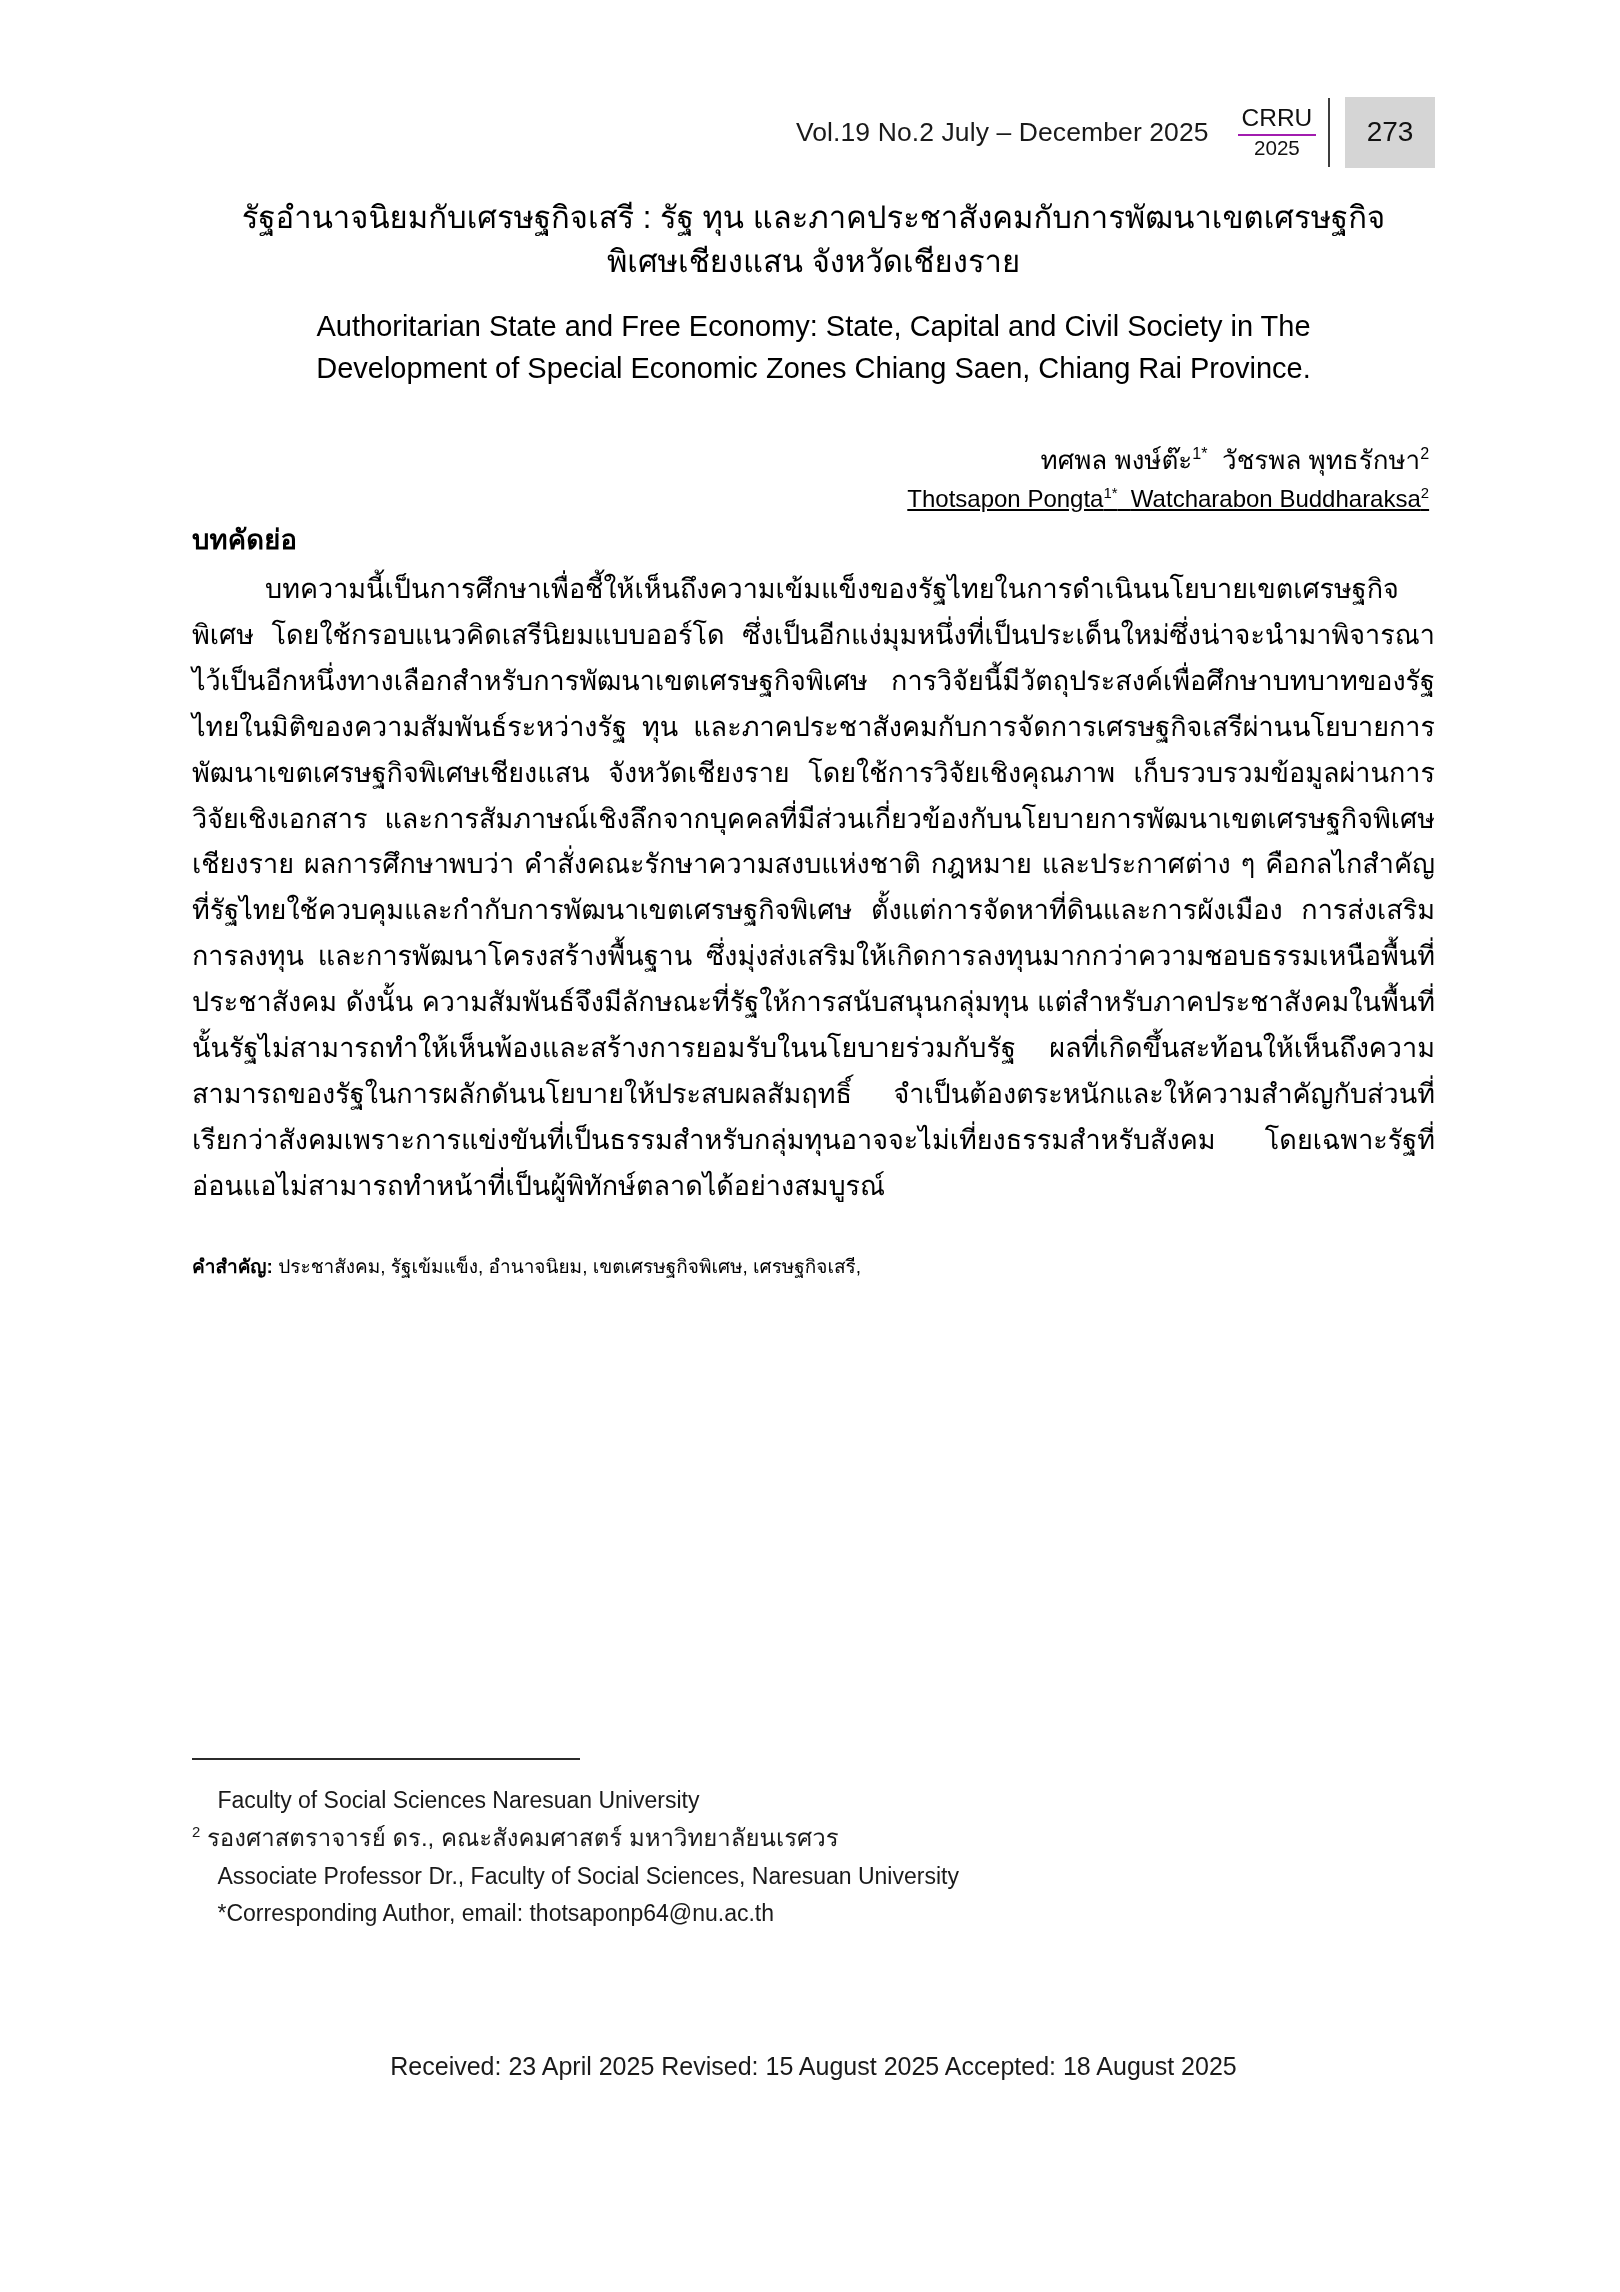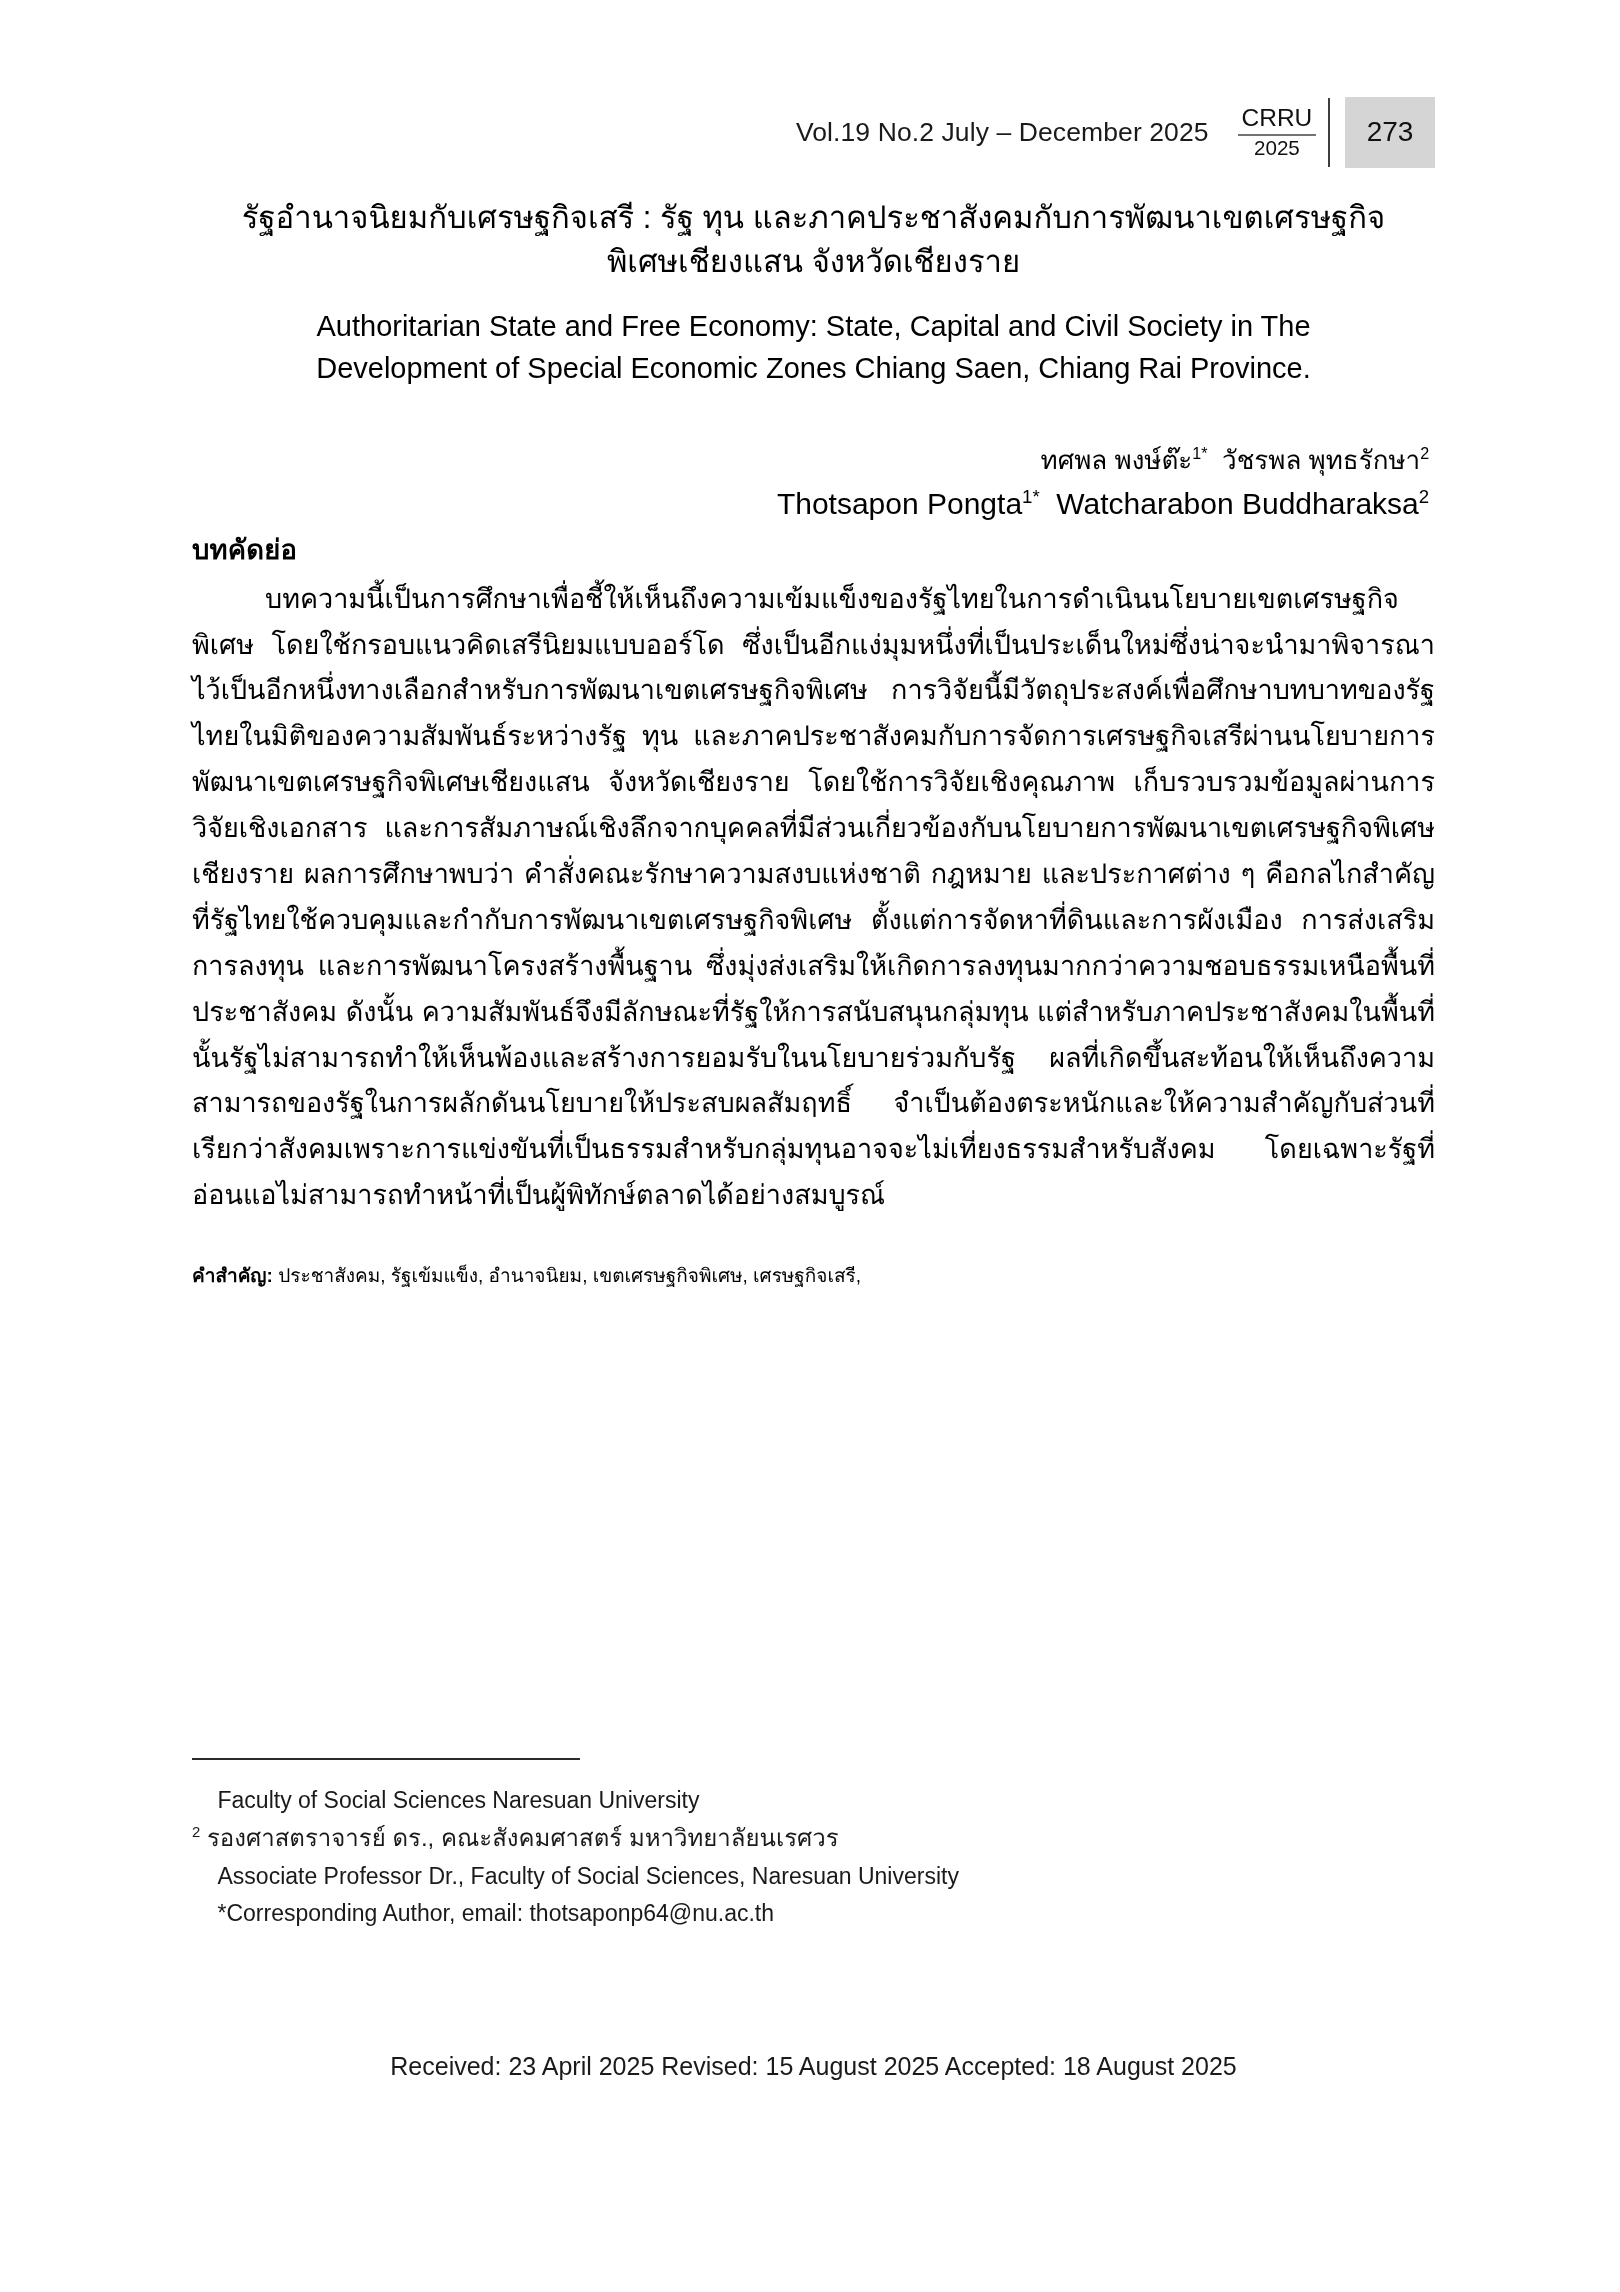--- a/index.html
+++ b/index.html
@@ -48,21 +48,21 @@
     justify-content: center;
     margin-left: 29px;
     line-height: 1;
     padding-right: 11.8px;
     border-right: 2px solid #3d3d3d;
     height: 69px;
   }
   .journal-mark .jm-top {
     font-size: 24.5px;
     padding: 0 3.9px 3.9px 3.9px;
-    border-bottom: 2px solid #737373;
+    border-bottom: 2px solid #a21caf;
     color: #111;
   }
   .journal-mark .jm-bot {
     font-size: 20.6px;
     padding-top: 2px;
     color: #111;
   }
   .page-num-box {
     width: 90px;
     height: 71px;
@@ -97,22 +97,23 @@
   .authors {
     text-align: right;
     margin-top: 51px;
     padding-right: 5.9px;
   }
   .authors .line-th {
     font-size: 26px;
     line-height: 1.5;
   }
   .authors .line-en {
-    font-size: 30px;
+    font-size: 24px;
     line-height: 1.6;
+    text-decoration: underline;
   }
   sup {
     font-size: 0.62em;
     vertical-align: super;
     line-height: 0;
   }
 
   
   .abstract-heading {
     font-size: 27.4px;

